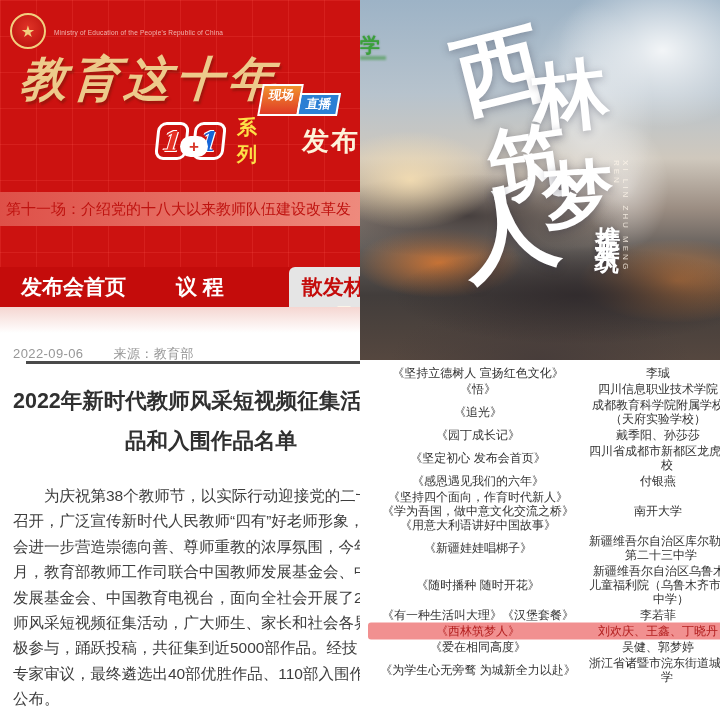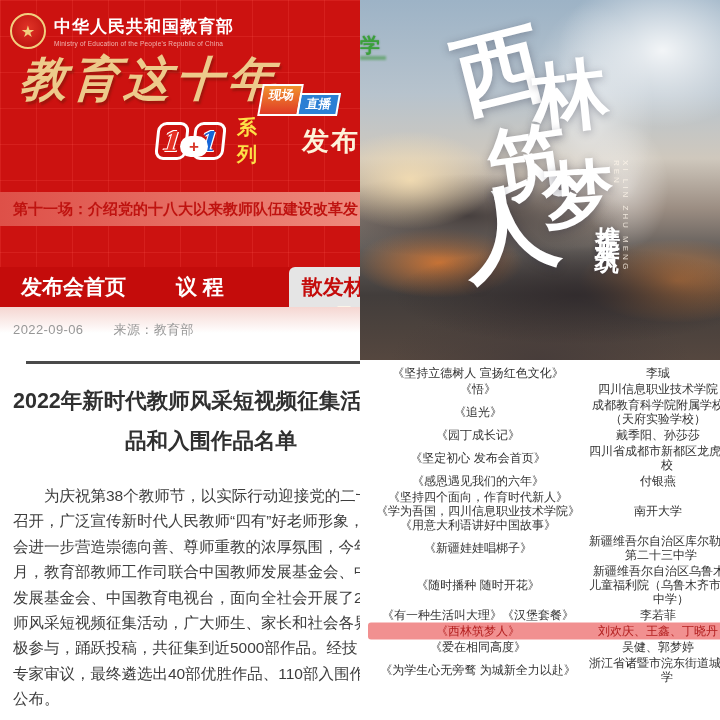--- a/index.html
+++ b/index.html
@@ -33,37 +33,37 @@
        text-shadow:1px 1px 0 #fff,-1px -1px 0 #fff;}
   .one.red{color:#e63225;}
   .one.blue{color:#1565d8;margin-left:-7px;}
   .cloud{width:30px;height:21px;background:#fff;border-radius:11px;margin:10px -8px 0;z-index:2;
          display:flex;align-items:center;justify-content:center;
          color:#d8372a;font-weight:bold;font-size:17px;line-height:1;}
   .series{margin-left:12px;color:#fde047;font-size:20px;font-weight:bold;letter-spacing:2px;}
   .release{margin-left:24px;color:#fdf3da;font-size:27px;font-weight:900;letter-spacing:2px;white-space:nowrap;}
   .session{position:absolute;left:0;top:192px;width:100%;height:34px;line-height:34px;
            background:linear-gradient(90deg,#de5048,#ee8a7d);
-           color:#bf1310;font-size:15px;font-weight:bold;padding-left:13px;box-sizing:border-box;
+           color:#bf1310;font-size:15px;font-weight:normal;padding-left:6px;box-sizing:border-box;
            white-space:nowrap;overflow:hidden;}
   .nav{position:absolute;left:0;top:267px;width:100%;height:40px;background:#c40c0b;
        display:flex;align-items:stretch;gap:24px;padding-left:8px;}
   .tab{display:flex;align-items:center;padding:0 13px;color:#fff;font-size:21px;font-weight:bold;
        white-space:nowrap;position:relative;cursor:pointer;}
   .tab.active{background:#e5e5e5;color:#c40c0b;border-radius:6px 6px 0 0;margin-left:28px;}
   .tab.active::after{content:"";position:absolute;left:50%;bottom:-13px;margin-left:-7px;
        border:7px solid transparent;border-top-color:#fbf5ea;z-index:5;}
   .tab.partial{background:#fbf5ea;color:#c40c0b;border-radius:8px 0 0 0;margin-left:auto;
        padding:0 0 0 9px;width:15px;overflow:hidden;}
 
   
   .doc{position:absolute;left:0;top:307px;width:360px;height:413px;background:#fff;overflow:hidden;}
   .pinkband{position:absolute;left:0;top:0;width:100%;height:26px;
             background:linear-gradient(180deg,#f5d6d1,#ffffff);}
-  .meta{position:absolute;left:13px;top:14px;font-size:13px;color:#979797;letter-spacing:.4px;}
+  .meta{position:absolute;left:13px;top:38px;font-size:13px;color:#979797;letter-spacing:.4px;}
   .meta .src{margin-left:26px;}
   .rule{position:absolute;left:26px;top:54px;width:334px;height:3px;background:#4a4a4a;}
   .doc-title{position:absolute;left:13px;top:74px;width:347px;font-size:21.5px;font-weight:bold;
              color:#303030;line-height:40px;}
   .doc-title div{white-space:nowrap;overflow:hidden;}
   .doc-title .t2{padding-left:112px;}
   .doc-body{position:absolute;left:13px;top:176px;width:347px;font-size:15.5px;color:#3d3d3d;
             line-height:25.4px;}
   .doc-body div{white-space:nowrap;overflow:hidden;}
 
@@ -106,21 +106,20 @@
 </head>
 <body>
 
 <div class="canvas">
 
   <section class="moe">
     <div class="grid"></div>
     <div class="site-row">
       <div class="emblem">★</div>
       <div>
-        <div class="site-name">中华人民共和国教育部</div>
         <div class="site-en">Ministry of Education of the People's Republic of China</div>
       </div>
     </div>
     <div class="calli">教育这十年</div>
     <div class="badges">
       <span class="badge scene">现场</span>
       <span class="badge live">直播</span>
     </div>
     <div class="logo-row">
       <span class="one red">1</span>
@@ -223,21 +222,21 @@
         <div class="cell-t">
           <div>《感恩遇见我们的六年》</div>
         </div>
         <div class="cell-n">
           <div>付银燕</div>
         </div>
       </div>
       <div class="row">
         <div class="cell-t">
           <div>《坚持四个面向，作育时代新人》</div>
-          <div>《学为吾国，四川信息职业技术学院》</div>
+          <div>《学为吾国，做中意文化交流之桥》</div>
           <div>《用意大利语讲好中国故事》</div>
         </div>
         <div class="cell-n">
           <div>南开大学</div>
         </div>
       </div>
       <div class="row">
         <div class="cell-t">
           <div>《新疆娃娃唱梆子》</div>
         </div>

